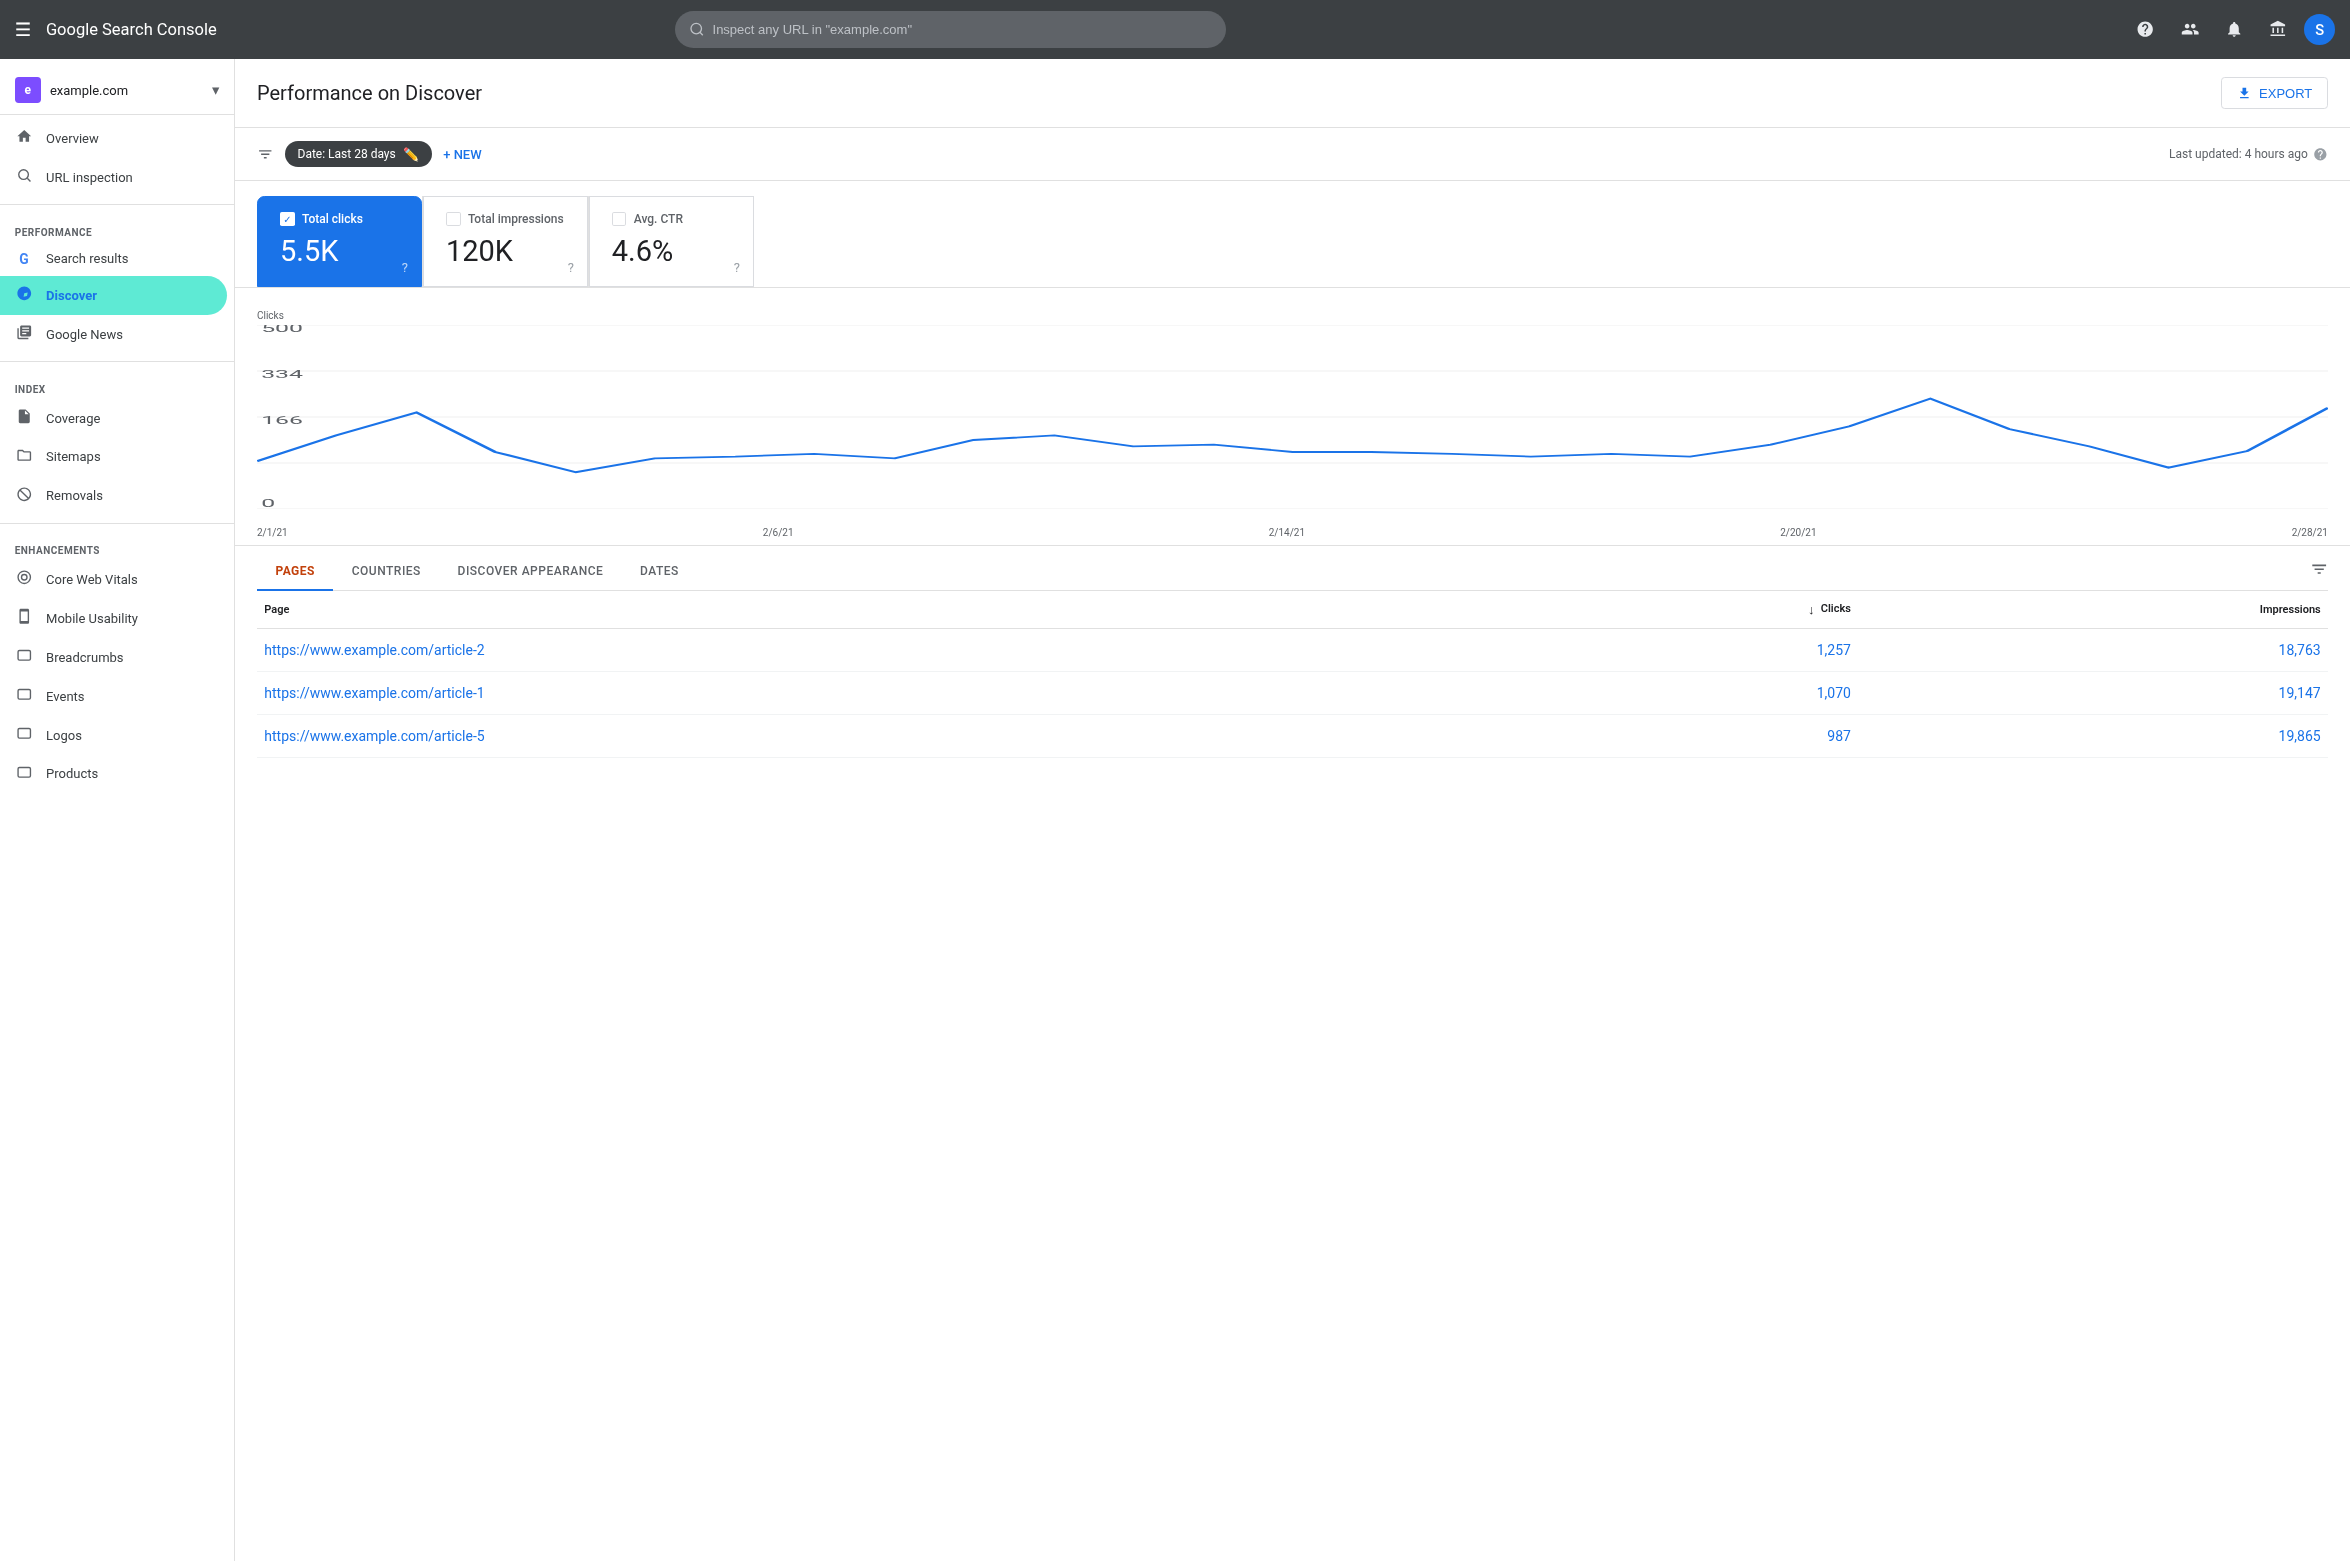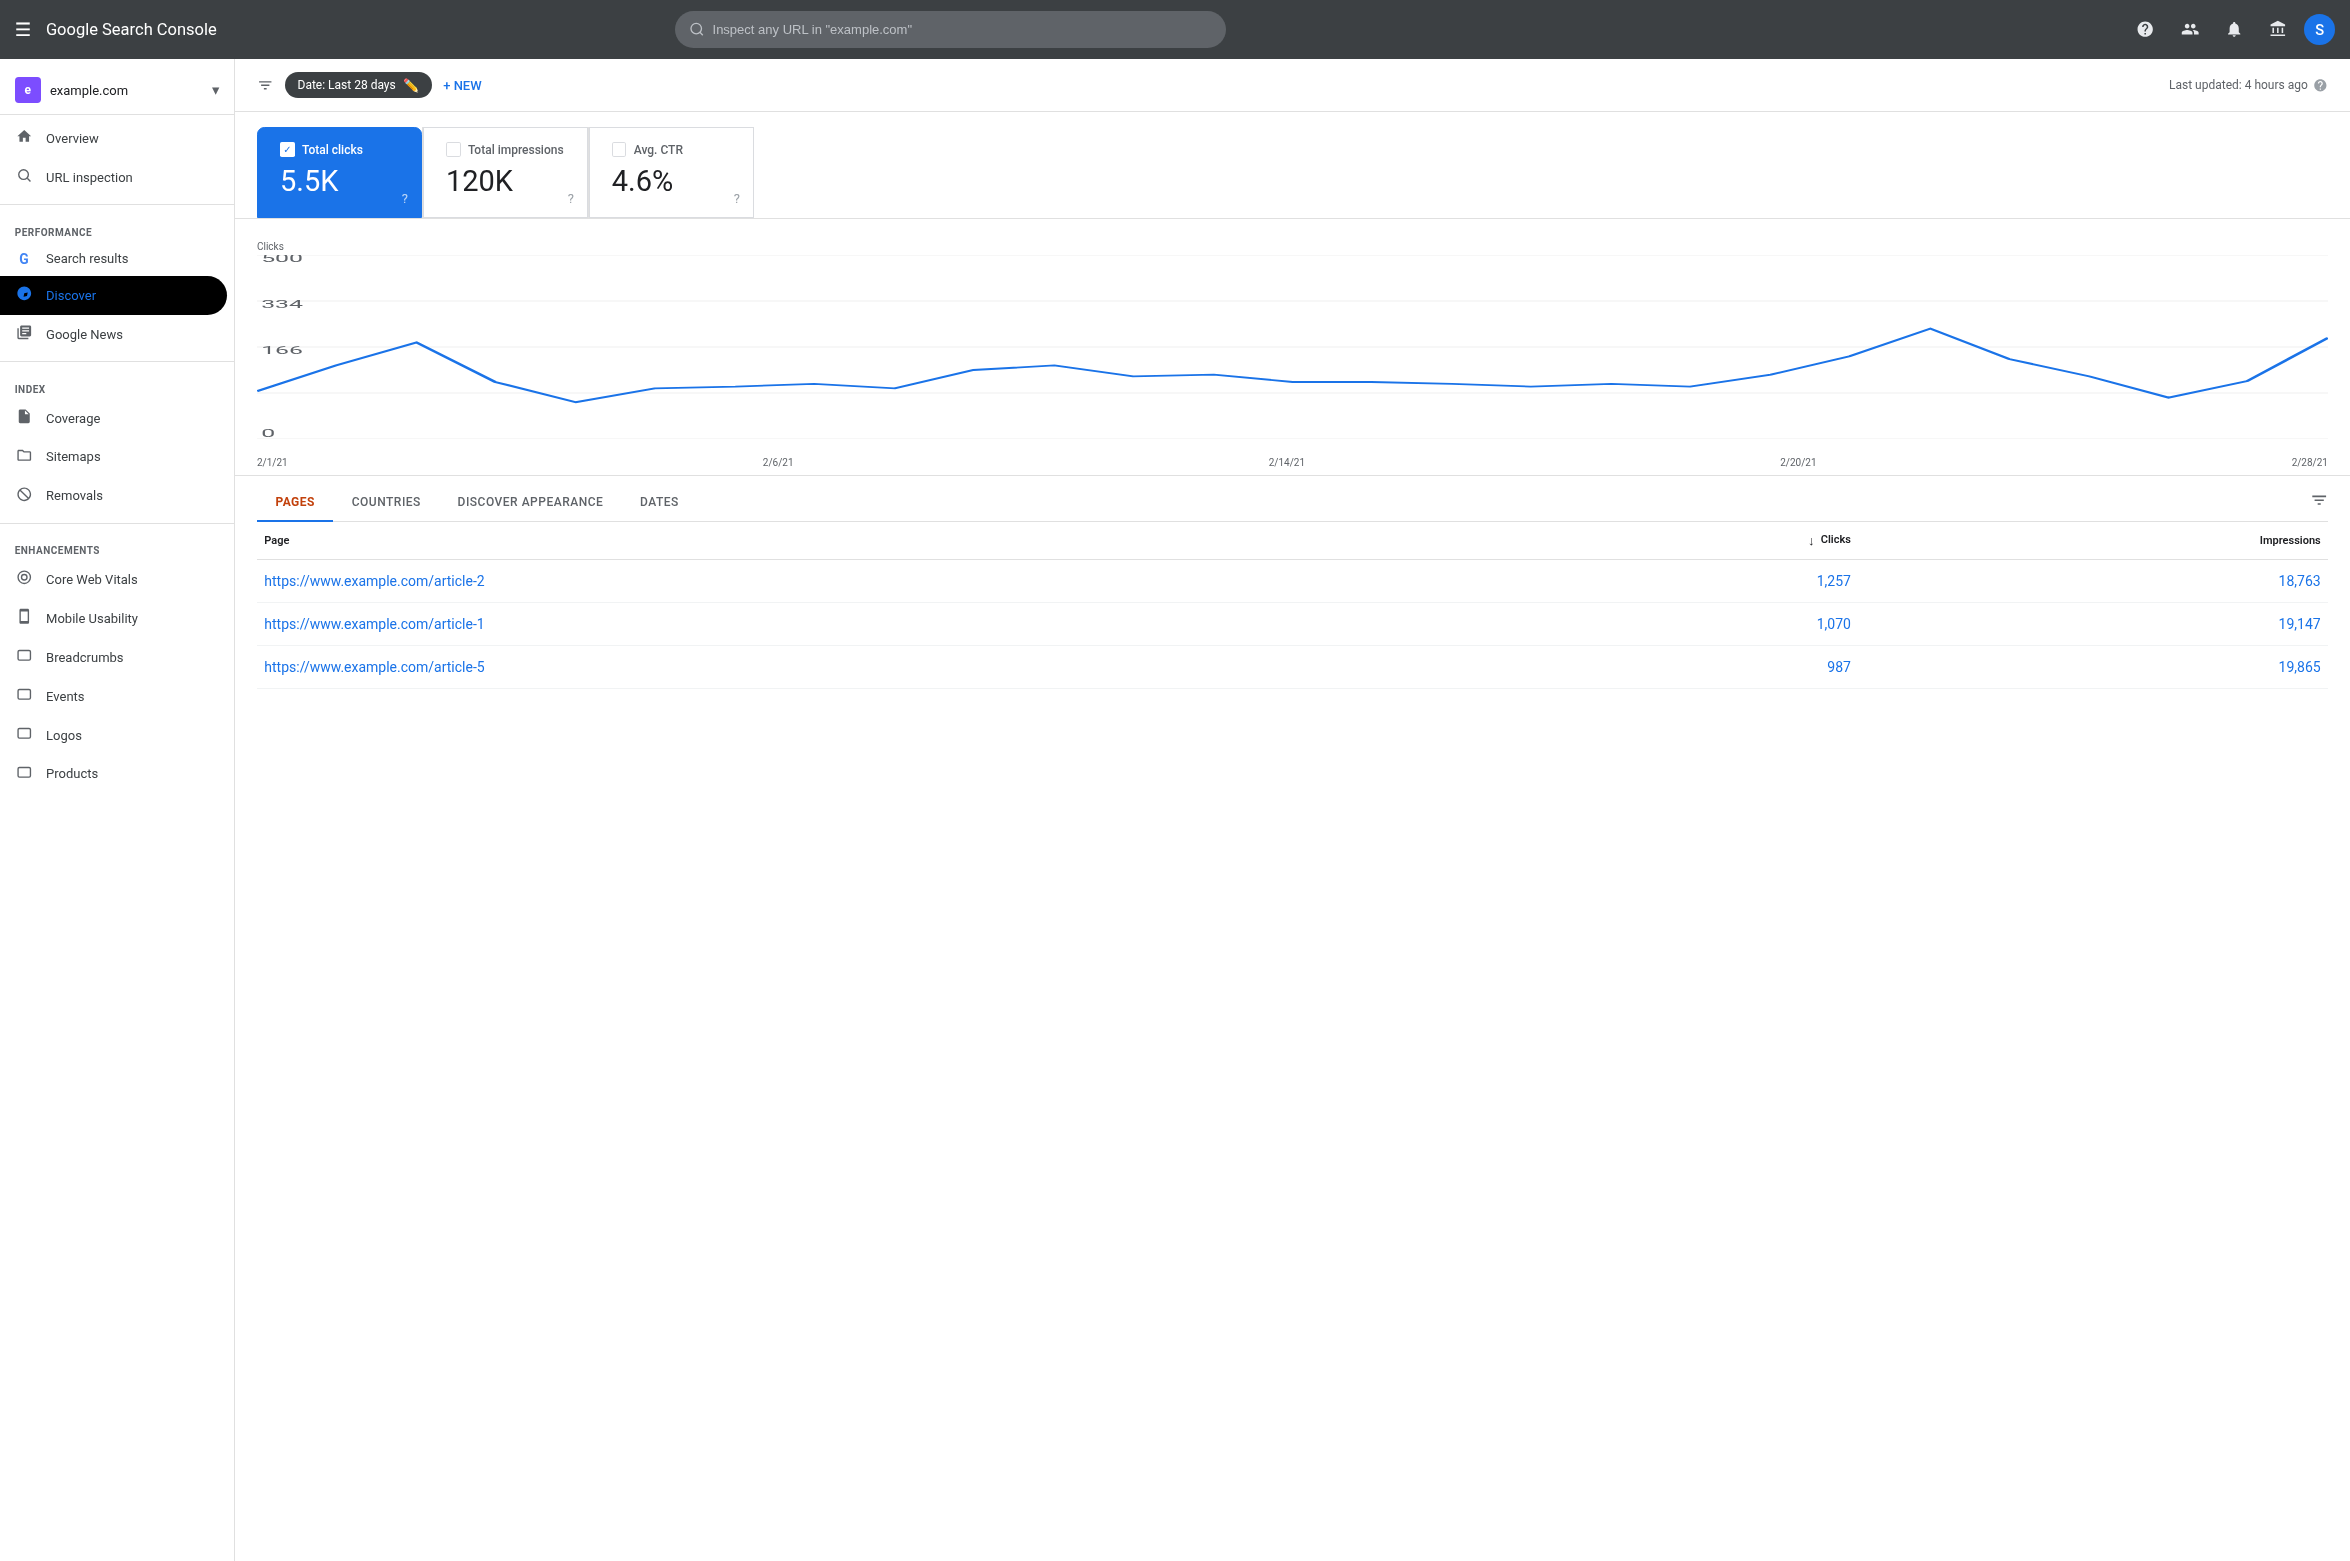--- a/index.html
+++ b/index.html
@@ -107,21 +107,21 @@
       align-items: center;
       gap: 13px;
       padding: 9.2px 14.7px;
       cursor: pointer;
       border-radius: 0 22px 22px 0;
       margin-right: 7.3px;
       color: #3c4043;
       font-size: 13px;
       font-weight: 400;
     }
-    .nav-item.active { background: #000000; color: #1a73e8; font-weight: 400; }
+    .nav-item.active { background: #5eead4; color: #1a73e8; font-weight: 700; }
     .nav-item .nav-icon { width: 18.4px; text-align: center; color: #5f6368; font-size: 14.7px; }
     .nav-item.active .nav-icon { color: #1a73e8; }
 
     .nav-section-label {
       padding: 14.7px 14.7px 3.7px;
       font-size: 10px;
       font-weight: 700;
       color: #5f6368;
       text-transform: uppercase;
       letter-spacing: 0.5px;
@@ -492,20 +492,29 @@
         <svg width="16.5" height="16.5" viewBox="0 0 24 24" fill="none" stroke="#5f6368" stroke-width="2">
             <rect x="3" y="5" width="18" height="14" rx="2" ry="2"></rect>
           </svg>
       </span>
       <span>Products</span>
     </div>
   </aside>
 
   <main class="main-content">
 
+    <div class="page-header">
+      <h1 class="page-title">Performance on Discover</h1>
+      <button class="export-btn">
+        <svg width="14.7" height="14.7" viewBox="0 0 24 24" fill="#1a73e8">
+            <path d="M19 9h-4V3H9v6H5l7 7 7-7zm-14 9v2h14v-2H5z"></path>
+          </svg>
+        <span>EXPORT</span>
+      </button>
+    </div>
 
     <div class="filter-bar">
       <svg width="16.5" height="16.5" viewBox="0 0 24 24" fill="#5f6368" style="cursor:pointer">
           <path d="M10 18h4v-2h-4v2zM3 6v2h18V6H3zm3 7h12v-2H6v2z"></path>
         </svg>
       <div class="date-chip">
         <span>Date: Last 28 days</span>
         <span class="edit-icon">✏️</span>
       </div>
       <div class="new-btn">

